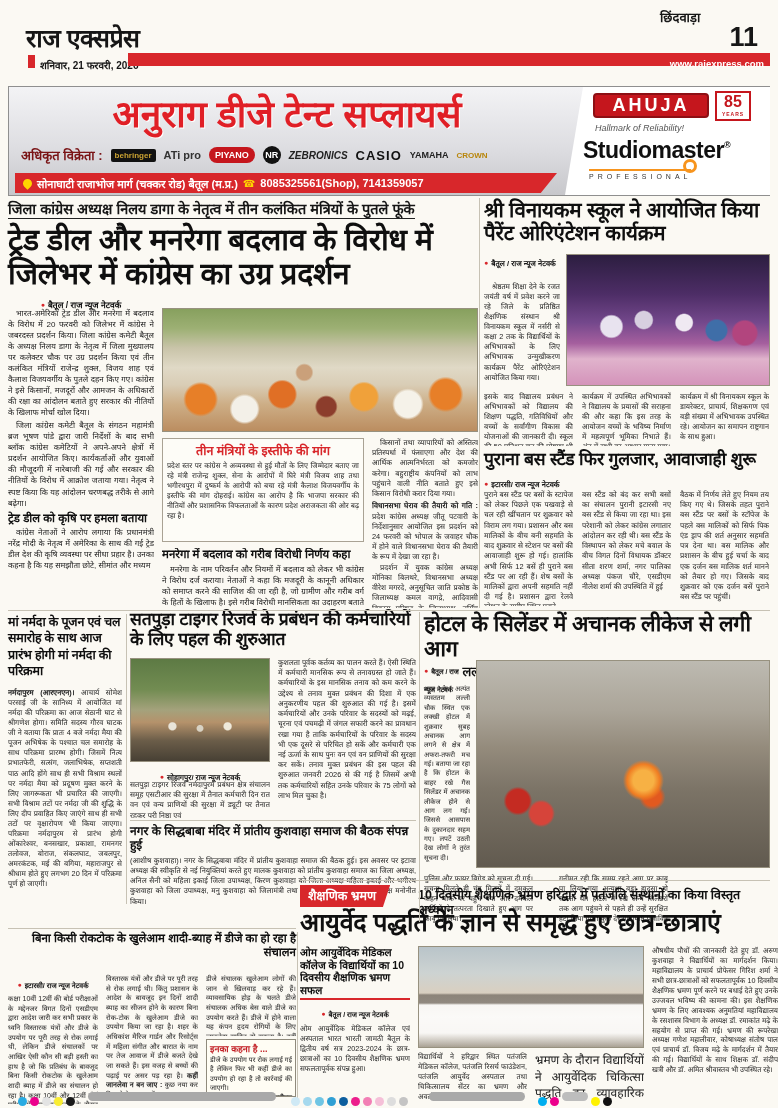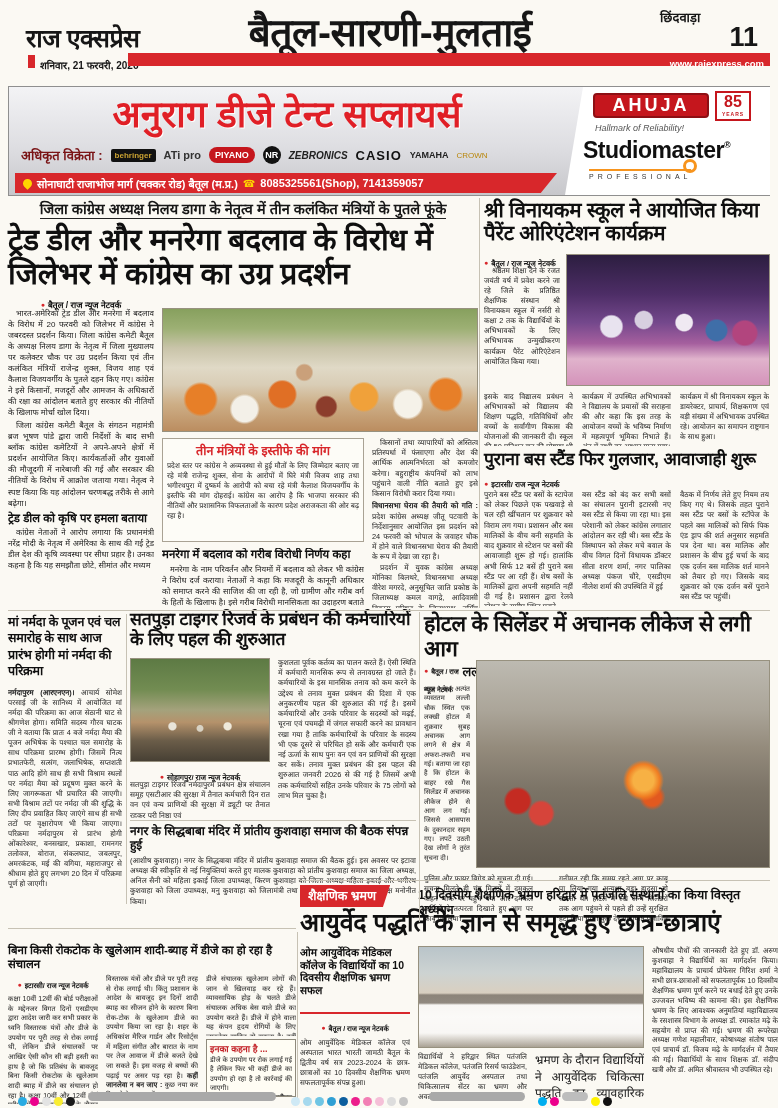--- a/index.html
+++ b/index.html
@@ -50,42 +50,41 @@
   .dotk{display:inline-block;width:9px;height:9px;border-radius:50%;margin-right:3px}
   .pillk{display:inline-block;height:9px;border-radius:5px;vertical-align:top}
 </style>
 </head>
 <body>
 
 <div class="page">
 
   <div class="abs" style="left:0;top:0;width:778px;height:84px">
     <div class="abs" style="left:26px;top:20px;font-size:25px;font-weight:800;letter-spacing:-.5px">राज एक्सप्रेस</div>
-    <div class="abs" style="left:170px;top:4px;width:440px;text-align:center;font-size:39px;font-weight:800;letter-spacing:-.5px">बैतूल-सारणी-मुलताई</div>
     <div class="abs" style="left:660px;top:8px;width:108px;padding-right:10px;font-size:13px;font-weight:800">छिंदवाड़ा</div>
     <div class="abs" style="left:660px;top:22px;width:108px;text-align:right;padding-right:10px;font-size:27px;font-weight:800">11</div>
     <div class="abs" style="left:28px;top:55px;width:7px;height:13px;background:#d8272b"></div>
     <div class="abs" style="left:40px;top:58px;font-size:10px;font-weight:700">शनिवार, 21 फरवरी, 2026</div>
     <div class="abs" style="left:128px;top:53px;width:642px;height:13px;background:#d8272b;text-align:right">
       <span style="color:#fff;font-size:9.5px;font-weight:700;line-height:13px;padding-right:6px;display:inline-block">www.rajexpress.com</span>
     </div>
   </div>
 
   <div class="abs" style="left:8px;top:86px;width:762px;height:110px;border:1px solid #8f8f8f;background:linear-gradient(180deg,#f3f3f5 0%,#dedee2 55%,#c7c7cb 100%)">
     <div class="abs" style="left:8px;top:0;width:540px;text-align:center;font-size:37px;font-weight:800;color:#e01f26;text-shadow:1px 1px 0 #fff">अनुराग डीजे टेन्ट सप्लायर्स</div>
     <div class="abs" style="left:12px;top:54px;width:540px;height:28px;display:flex;align-items:center;gap:8px">
       <span style="font-size:13px;font-weight:800;color:#7a1416">अधिकृत विक्रेता :</span>
       <span style="font-size:8px;font-weight:700;color:#caa232;background:#111;padding:2px 4px;border-radius:2px">behringer</span>
       <span style="font-size:11px;font-weight:800;color:#333">ATi pro</span>
       <span style="font-size:9px;font-weight:800;color:#fff;background:#c5161d;padding:3px 6px;border-radius:9px">PIYANO</span>
       <span style="font-size:9px;font-weight:800;color:#fff;background:#111;width:18px;height:18px;border-radius:50%;display:inline-flex;align-items:center;justify-content:center">NR</span>
       <span style="font-size:10px;font-weight:800;font-style:italic;color:#222">ZEBRONICS</span>
       <span style="font-size:13px;font-weight:900;color:#111;letter-spacing:1px">CASIO</span>
       <span style="font-size:9px;font-weight:800;color:#222">YAMAHA</span>
-      <span style="font-size:8px;font-weight:400;color:#b8860b">CROWN</span>
+      <span style="font-size:8px;font-weight:700;color:#b8860b">CROWN</span>
     </div>
     <div class="abs" style="left:6px;top:86px;width:542px;height:20px;background:#d8272b;clip-path:polygon(0 0,100% 0,97% 100%,0 100%);display:flex;align-items:center;gap:5px;padding-left:8px">
       <span style="width:9px;height:9px;border-radius:50% 50% 50% 0;background:#ffd400;display:inline-block;transform:rotate(-45deg)"></span>
       <span style="color:#fff;font-size:11px;font-weight:800">सोनाघाटी राजाभोज मार्ग (चक्कर रोड) बैतूल (म.प्र.)</span>
       <span style="color:#ffd400;font-size:10px">☎</span>
       <span style="color:#fff;font-size:11px;font-weight:800">8085325561(Shop), 7141359057</span>
     </div>
     <div class="abs" style="left:556px;top:0;width:205px;height:108px;background:#fff;clip-path:polygon(18px 0,100% 0,100% 100%,0 100%)">
       <div class="abs" style="left:28px;top:6px;width:116px;height:25px;background:#c5161d;border:2px solid #8e0f14;border-radius:4px;color:#fff;font-size:18px;font-weight:900;letter-spacing:3px;text-align:center;line-height:21px">AHUJA</div>
       <div class="abs" style="left:150px;top:4px;width:36px;height:30px;border:2px solid #c5161d;text-align:center">
@@ -95,21 +94,21 @@
       <div class="abs" style="left:30px;top:36px;font-size:9px;font-style:italic;color:#555">Hallmark of Reliability!</div>
       <div class="abs" style="left:18px;top:50px;font-size:23px;font-weight:800;color:#101010;letter-spacing:-.5px">
         <span>Studiomaster</span><span style="font-size:9px;vertical-align:10px">®</span>
       </div>
       <div class="abs" style="left:118px;top:72px;width:14px;height:14px;border:3px solid #f7941d;border-radius:50%"></div>
       <div class="abs" style="left:24px;top:82px;font-size:7px;letter-spacing:4px;color:#333;border-top:2px solid #f7941d;padding-top:2px">PROFESSIONAL</div>
     </div>
   </div>
 
   <div class="abs" style="left:8px;top:198px;width:470px;height:412px">
-    <div style="text-align:center">
+    <div style="">
       <span class="kick" style="font-size:14.5px;font-weight:800;border-bottom:1.5px solid #222;padding-bottom:1px">जिला कांग्रेस अध्यक्ष निलय डागा के नेतृत्व में तीन कलंकित मंत्रियों के पुतले फूंके</span>
     </div>
     <div class="hl" style="margin-top:5px;font-size:30px">ट्रेड डील और मनरेगा बदलाव के विरोध में जिलेभर में कांग्रेस का उग्र प्रदर्शन</div>
     <div class="abs" style="left:0;top:96px;width:146px;text-align:center">
       <span class="bdot">●</span><span class="byl">बैतूल / राज न्यूज नेटवर्क</span>
     </div>
     <div class="abs body" style="left:0;top:110px;width:146px;height:300px">
       <div class="para">भारत-अमेरिका ट्रेड डील और मनरेगा में बदलाव के विरोध में 20 फरवरी को जिलेभर में कांग्रेस ने जबरदस्त प्रदर्शन किया। जिला कांग्रेस कमेटी बैतूल के अध्यक्ष निलय डागा के नेतृत्व में जिला मुख्यालय पर कलेक्टर चौक पर उग्र प्रदर्शन किया एवं तीन कलंकित मंत्रियों राजेन्द्र शुक्ल, विजय शाह एवं कैलाश विजयवर्गीय के पुतले दहन किए गए। कांग्रेस ने इसे किसानों, मजदूरों और आमजन के अधिकारों की रक्षा का आंदोलन बताते हुए सरकार की नीतियों के खिलाफ मोर्चा खोल दिया।</div>
       <div class="para">जिला कांग्रेस कमेटी बैतूल के संगठन महामंत्री ब्रज भूषण पांडे द्वारा जारी निर्देशों के बाद सभी ब्लॉक कांग्रेस कमेटियों ने अपने-अपने क्षेत्रों में प्रदर्शन आयोजित किए। कार्यकर्ताओं और युवाओं की मौजूदगी में नारेबाजी की गई और सरकार की नीतियों के विरोध में आक्रोश जताया गया। नेतृत्व ने स्पष्ट किया कि यह आंदोलन चरणबद्ध तरीके से आगे बढ़ेगा।</div>
       <div class="sub" style="font-size:11.5px;margin:3px 0 2px">ट्रेड डील को कृषि पर हमला बताया</div>
@@ -129,21 +128,21 @@
       <div><b>विधानसभा घेराव की तैयारी को गति :</b> <span>प्रदेश कांग्रेस अध्यक्ष जीतू पटवारी के निर्देशानुसार आयोजित इस प्रदर्शन को 24 फरवरी को भोपाल के जवाहर चौक में होने वाले विधानसभा घेराव की तैयारी के रूप में देखा जा रहा है।</span></div>
       <div class="para">प्रदर्शन में युवक कांग्रेस अध्यक्ष मोनिका बिलथरे, विधानसभा अध्यक्ष वीरेश मगरदे, अनुसूचित जाति प्रकोष्ठ के जिलाध्यक्ष कमल वागद्रे, आदिवासी विकास परिषद के जिलाध्यक्ष, नर्सिंग प्रकोष्ठ, सेवादल, एनएसयूआई सहित राजेश धुर्वे, राकेश गुप्ता, सुशीला तिवारी, राजेश मालवीय, गिरीश झगरे, सुभाष पवार, हरीश आर्य, लोकेश रावत, विजय मोवाड़े सहित सैकड़ों कार्यकर्ता उपस्थित थे।</div>
     </div>
   </div>
 
   <div class="abs" style="left:484px;top:198px;width:286px;height:248px">
     <div class="hl" style="font-size:20.5px">श्री विनायकम स्कूल ने आयोजित किया पैरेंट ओरिएंटेशन कार्यक्रम</div>
     <div class="abs" style="left:0;top:54px;width:84px">
       <span class="bdot">●</span><span class="byl" style="font-size:7.5px">बैतूल / राज न्यूज नेटवर्क</span>
     </div>
-    <div class="abs body" style="left:0;top:68px;width:76px;height:114px;font-size:7.3px">
+    <div class="abs body" style="left:0;top:84px;width:76px;height:114px;font-size:7.3px">
       <div class="para">श्रेष्ठतम शिक्षा देने के रजत जयंती वर्ष में प्रवेश करने जा रहे जिले के प्रतिष्ठित शैक्षणिक संस्थान श्री विनायकम स्कूल में नर्सरी से कक्षा 2 तक के विद्यार्थियों के अभिभावकों के लिए अभिभावक उन्मुखीकरण कार्यक्रम पैरेंट ओरिएंटेशन आयोजित किया गया।</div>
     </div>
     <div class="abs ph school" style="left:82px;top:56px;width:204px;height:132px"></div>
     <div class="abs" style="left:0;top:194px;width:286px;height:54px;display:flex;gap:9px">
       <div class="body" style="width:89px;height:54px;font-size:7.3px">इसके बाद विद्यालय प्रबंधन ने अभिभावकों को विद्यालय की शिक्षण पद्धति, गतिविधियों और बच्चों के सर्वांगीण विकास की योजनाओं की जानकारी दी। स्कूल की 50 प्रतिशत छूट की घोषणा भी की गई। शिक्षकों ने अभिभावकों के सवालों के जवाब दिए।</div>
       <div class="body" style="width:89px;height:54px;font-size:7.3px">कार्यक्रम में उपस्थित अभिभावकों ने विद्यालय के प्रयासों की सराहना की और कहा कि इस तरह के आयोजन बच्चों के भविष्य निर्माण में महत्वपूर्ण भूमिका निभाते हैं। अंत में सभी का आभार माना गया।</div>
       <div class="body" style="width:89px;height:54px;font-size:7.3px">कार्यक्रम में श्री विनायकम स्कूल के डायरेक्टर, प्राचार्य, शिक्षकगण एवं बड़ी संख्या में अभिभावक उपस्थित रहे। आयोजन का समापन राष्ट्रगान के साथ हुआ।</div>
     </div>
   </div>
 
@@ -190,21 +189,21 @@
       <div class="body" style="width:109px;height:52px;font-size:7.3px">गनीमत रही कि समय रहते आग पर काबू पा लिया गया अन्यथा बड़ा हादसा हो सकता था। होटल में रखे अन्य सिलेंडरों तक आग पहुंचने से पहले ही उन्हें सुरक्षित हटा लिया गया। कुछ देर यातायात प्रभावित रहा।</div>
     </div>
   </div>
 
   <div class="abs" style="left:130px;top:824px;width:286px;height:100px">
     <div class="sub" style="font-size:12px">नगर के सिद्धबाबा मंदिर में प्रांतीय कुशवाहा समाज की बैठक संपन्न हुई</div>
     <div class="body" style="margin-top:3px;height:64px;font-size:7.4px">(आशीष कुशवाहा)। नगर के सिद्धबाबा मंदिर में प्रांतीय कुशवाहा समाज की बैठक हुई। इस अवसर पर इटावा अध्यक्ष की स्वीकृति से नई नियुक्तियां करते हुए मालक कुशवाहा को प्रांतीय कुशवाहा समाज का जिला अध्यक्ष, अनिल सैनी को महिला इकाई जिला उपाध्यक्ष, किरण कुशवाहा को जिला अध्यक्ष महिला इकाई और भगीरथ कुशवाहा को जिला उपाध्यक्ष, मनु कुशवाहा को जिलामंत्री तथा पवन कोरिया को जिला कोषाध्यक्ष मनोनीत किया।</div>
   </div>
 
   <div class="abs" style="left:8px;top:932px;width:288px;height:168px">
-    <div class="sub" style="font-size:11.5px;margin-top:12px;text-align:left">बिना किसी रोकटोक के खुलेआम शादी-ब्याह में डीजे का  हो रहा है संचालन</div>
+    <div class="sub" style="font-size:11.5px;margin-top:0;text-align:right">बिना किसी रोकटोक के खुलेआम शादी-ब्याह में डीजे का  हो रहा है संचालन</div>
     <div class="abs" style="left:0;top:42px;width:288px;height:126px;display:flex;gap:8px">
       <div style="width:90px">
         <div style="text-align:center;margin-bottom:2px">
           <span class="bdot">●</span><span class="byl" style="font-size:7px">इटारसी/ राज न्यूज नेटवर्क</span>
         </div>
         <div class="body" style="height:110px;font-size:7px">कक्षा 10वीं 12वीं की बोर्ड परीक्षाओं के मद्देनजर विगत दिनों एसडीएम द्वारा आदेश जारी कर सभी प्रकार के ध्वनि विस्तारक यंत्रों और डीजे के उपयोग पर पूरी तरह से रोक लगाई थी, लेकिन डीजे संचालकों पर आखिर ऐसी कौन सी बड़ी हस्ती का हाथ है जो कि प्रतिबंध के बावजूद बिना किसी रोकटोक के खुलेआम शादी ब्याह में डीजे का संचालन हो रहा है। कक्षा 10वीं और 12वीं बोर्ड परीक्षा में बच्चों को पढ़ाई के दौरान व्यवधान न हो इसे देखते हुए विगत दिनों एसडीएम कैलाश शर्मा ने आदेश जारी कर ध्वनि</div>
       </div>
       <div class="body" style="width:92px;height:126px;font-size:7px">
         <span>विस्तारक यंत्रों और डीजे पर पूरी तरह से रोक लगाई थी। किंतु प्रशासन के आदेश के बावजूद इन दिनों शादी ब्याह का सीजन होने के कारण बिना रोक-टोक के खुलेआम डीजे का उपयोग किया जा रहा है। शहर के अधिकांश मैरिज गार्डन और रिसोर्ट्स में महिला संगीत और बारात के नाम पर तेज आवाज में डीजे बजते देखे जा सकते हैं। इस वजह से बच्चों की पढ़ाई पर असर पड़ रहा है।</span>
         <b>कहीं जानलेवा न बन जाए :</b>
@@ -219,21 +218,21 @@
         </div>
       </div>
     </div>
   </div>
 
   <div class="abs" style="left:300px;top:884px;width:478px;height:220px">
     <div class="abs" style="left:0;top:1px;background:#d8272b;color:#fff;font-size:12.5px;font-weight:800;padding:2px 14px 3px 8px;clip-path:polygon(0 0,100% 0,92% 100%,0 100%)">शैक्षणिक भ्रमण</div>
     <div class="abs sub" style="left:118px;top:4px;width:358px;font-size:12.5px">10 दिवसीय शैक्षणिक भ्रमण हरिद्वार में पतंजलि संस्थानों का किया विस्तृत अध्ययन</div>
     <div class="hl" style="margin-top:24px;font-size:25px">आयुर्वेद पद्धति के ज्ञान से समृद्ध हुए छात्र-छात्राएं</div>
     <div class="abs" style="left:0;top:62px;width:110px;height:156px;overflow:hidden">
-      <div class="sub" style="font-size:10.5px;border-bottom:2px solid #d8272b;padding-bottom:16px">ओम आयुर्वेदिक मेडिकल कॉलेज के विद्यार्थियों का 10 दिवसीय शैक्षणिक भ्रमण सफल</div>
+      <div class="sub" style="font-size:10.5px;border-bottom:2px solid #d8272b;padding-bottom:2px">ओम आयुर्वेदिक मेडिकल कॉलेज के विद्यार्थियों का 10 दिवसीय शैक्षणिक भ्रमण सफल</div>
       <div style="text-align:center;margin:3px 0">
         <span class="bdot">●</span><span class="byl" style="font-size:7px">बैतूल / राज न्यूज नेटवर्क</span>
       </div>
       <div class="body" style="font-size:7.2px;height:86px">ओम आयुर्वेदिक मेडिकल कॉलेज एवं अस्पताल भारत भारती जामठी बैतूल के द्वितीय वर्ष सत्र 2023-2024 के छात्र-छात्राओं का 10 दिवसीय शैक्षणिक भ्रमण सफलतापूर्वक संपन्न हुआ।</div>
     </div>
     <div class="abs ph students" style="left:118px;top:62px;width:226px;height:102px"></div>
     <div class="abs" style="left:118px;top:168px;width:226px;height:50px;display:flex;gap:8px">
       <div class="body" style="width:109px;height:50px;font-size:7.2px">विद्यार्थियों ने हरिद्वार स्थित पतंजलि मेडिकल कॉलेज, पतंजलि रिसर्च फाउंडेशन, पतंजलि आयुर्वेद अस्पताल तथा चिकित्सालय सेंटर का भ्रमण और अवलोकन किया।</div>
       <div class="body" style="width:109px;height:50px;font-size:12px">भ्रमण के दौरान विद्यार्थियों ने आयुर्वेदिक चिकित्सा पद्धति का व्यावहारिक ज्ञान प्राप्त किया। हर्बल गार्डन में विभिन्न</div>
     </div>

